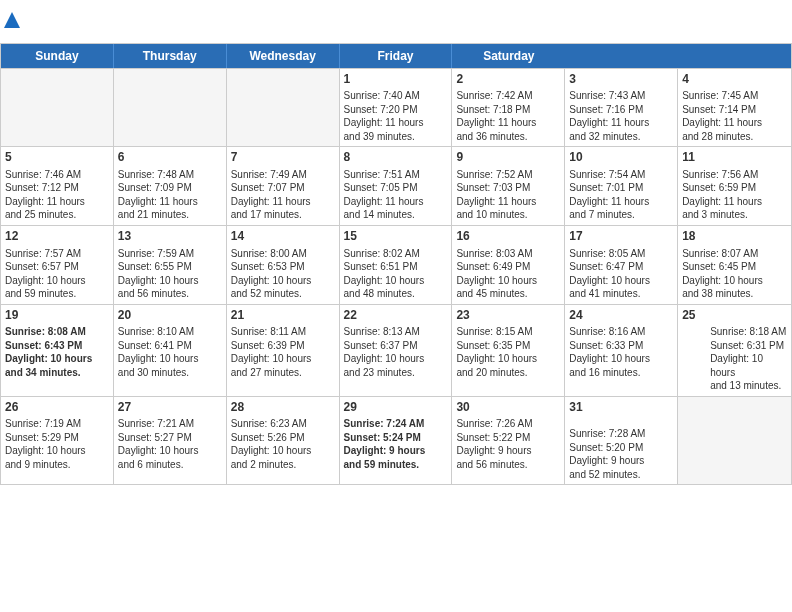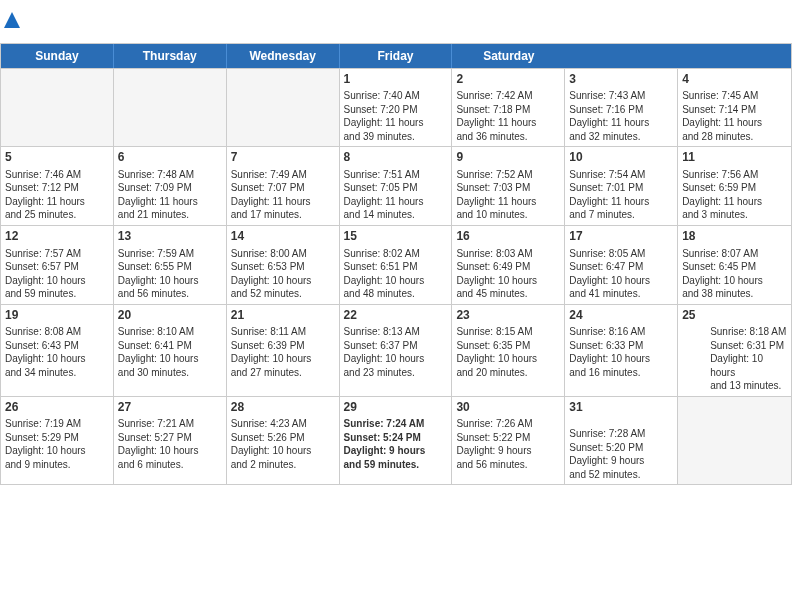--- a/index.html
+++ b/index.html
@@ -268,21 +268,21 @@
             <span class="day-num">18</span>
             <div class="cell-info" style="white-space: pre-line;">Sunrise: 8:07 AM
 Sunset: 6:45 PM
 Daylight: 10 hours
 and 38 minutes.</div>
           </div>
         </div>
         <div class="cal-row">
           <div class="cal-cell">
             <span class="day-num">19</span>
-            <div class="cell-info" style="white-space: pre-line;">Sunrise: 8:08 AM
+            <div class="cell-info" style="white-space: pre-line; font-weight: bold;">Sunrise: 8:08 AM
 Sunset: 6:43 PM
 Daylight: 10 hours
 and 34 minutes.</div>
           </div>
           <div class="cal-cell">
             <span class="day-num">20</span>
             <div class="cell-info" style="white-space: pre-line;">Sunrise: 8:10 AM
 Sunset: 6:41 PM
 Daylight: 10 hours
 and 30 minutes.</div>
@@ -333,21 +333,21 @@
           </div>
           <div class="cal-cell">
             <span class="day-num">27</span>
             <div class="cell-info" style="white-space: pre-line;">Sunrise: 7:21 AM
 Sunset: 5:27 PM
 Daylight: 10 hours
 and 6 minutes.</div>
           </div>
           <div class="cal-cell">
             <span class="day-num">28</span>
-            <div class="cell-info" style="white-space: pre-line;">Sunrise: 4:23 AM
+            <div class="cell-info" style="white-space: pre-line;">Sunrise: 6:23 AM
 Sunset: 5:26 PM
 Daylight: 10 hours
 and 2 minutes.</div>
           </div>
           <div class="cal-cell">
             <span class="day-num">29</span>
             <div class="cell-info" style="white-space: pre-line; font-weight: bold;">Sunrise: 7:24 AM
 Sunset: 5:24 PM
 Daylight: 9 hours
 and 59 minutes.</div>

